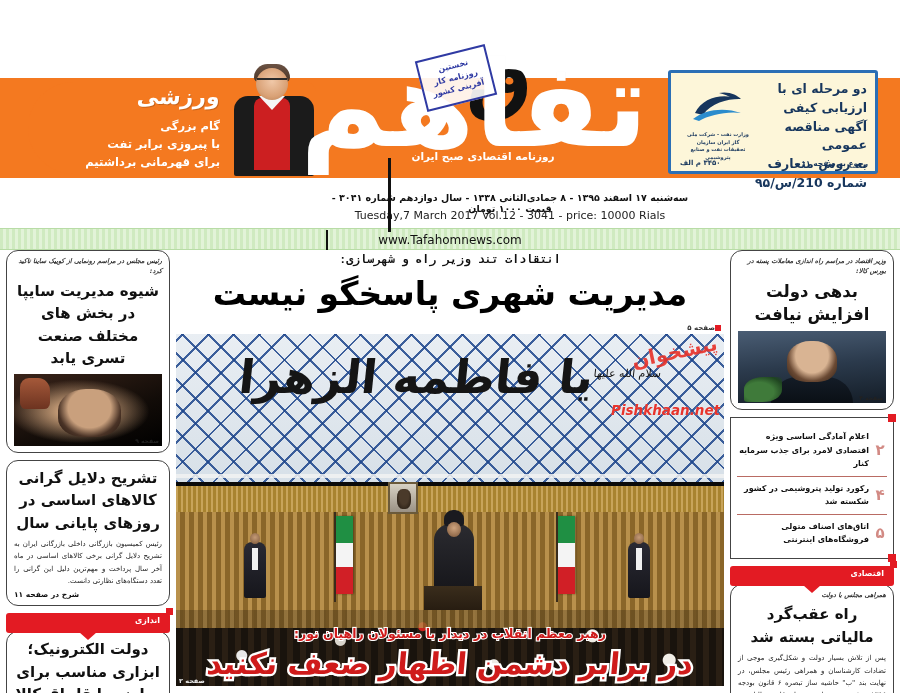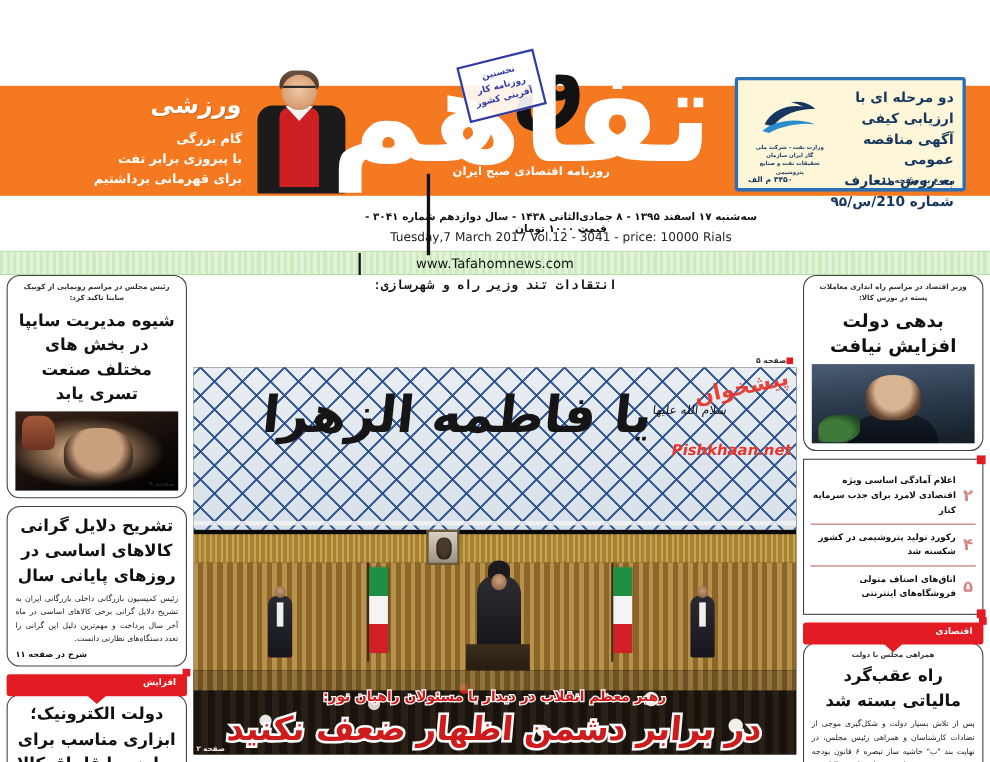--- a/index.html
+++ b/index.html
@@ -167,22 +167,22 @@
   .col-right { position: absolute; right: 6px; top: 0; width: 164px; height: 443px; }
   .col-main  { position: absolute; left: 176px; top: 0; width: 548px; height: 443px; }
 
   
   .story-card {
     position: relative; border: 1px solid #444; border-radius: 12px;
     background: #fff; padding: 6px 7px; margin-bottom: 7px;
     direction: rtl;
   }
   .kicker {
-    font-size: 6.5px; color: #333; text-align: center; line-height: 1.5;
-    margin-bottom: 3px; font-weight: bold;
+    font-size: 6.5px; color: #333; line-height: 1.5;
+    margin-bottom: 3px; font-weight: bold; font-style: italic;
   }
   .headline-sm {
     font-size: 15px; font-weight: bold; color: #111; text-align: center;
     line-height: 1.5; letter-spacing: -.2px;
   }
   .headline-md {
     font-size: 16.5px; font-weight: bold; color: #111; text-align: center;
     line-height: 1.45;
   }
   .body-sm {
@@ -521,32 +521,33 @@
 
       <div class="story-card">
         <div class="headline-sm">تشریح دلایل گرانی کالاهای اساسی در روزهای پایانی سال</div>
         <div class="body-sm">رئیس کمیسیون بازرگانی داخلی بازرگانی ایران به تشریح دلایل گرانی برخی کالاهای اساسی در ماه آخر سال پرداخت و مهم‌ترین دلیل این گرانی را تعدد دستگاه‌های نظارتی دانست.</div>
         <div class="more-link">شرح در صفحه ۱۱</div>
       </div>
 
       <div>
         <div class="section-tab">
           <span class="tab-sq"></span>
-          <span class="lbl">افزایش</span>
+          <span class="lbl">اندازی</span>
         </div>
         <div class="story-card">
           <div class="headline-sm">دولت الکترونیک؛ ابزاری مناسب برای مبارزه با قاچاق کالا و ارز</div>
 
         </div>
       </div>
     </div>
 
     <div class="col-main">
 
       <div class="main-kicker">انتقادات تند وزیر راه و شهرسازی:</div>
+      <div class="main-headline">مدیریت شهری پاسخگو نیست</div>
       <div class="main-pageref">
         <span class="sq"></span><span>صفحه ۵</span>
       </div>
 
       <div class="main-photo">
 
         <div class="photo-wall"></div>
         <div class="photo-calligraphy">
           <span class="sup">سلام الله علیها</span><span>یا فاطمه الزهرا</span>
         </div>

